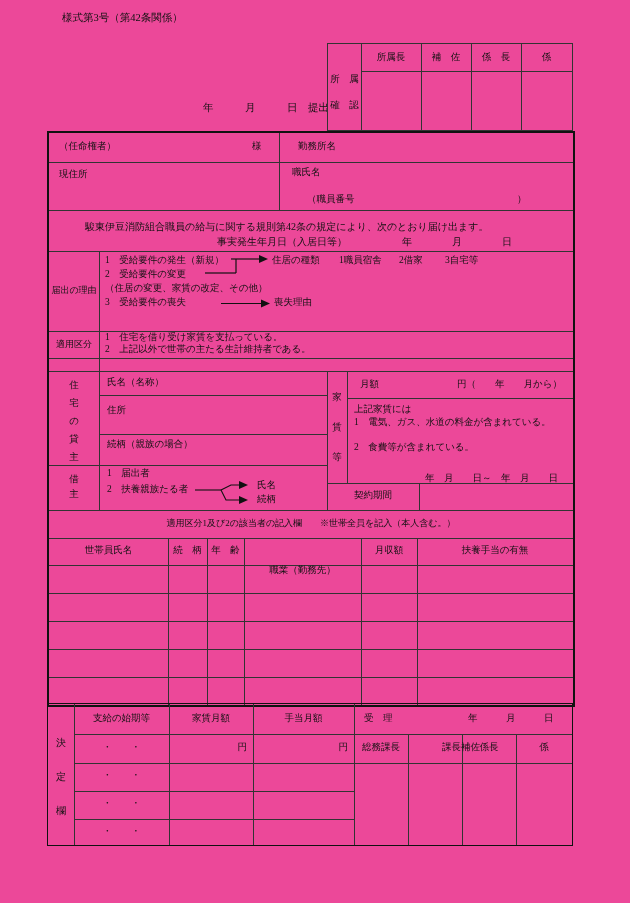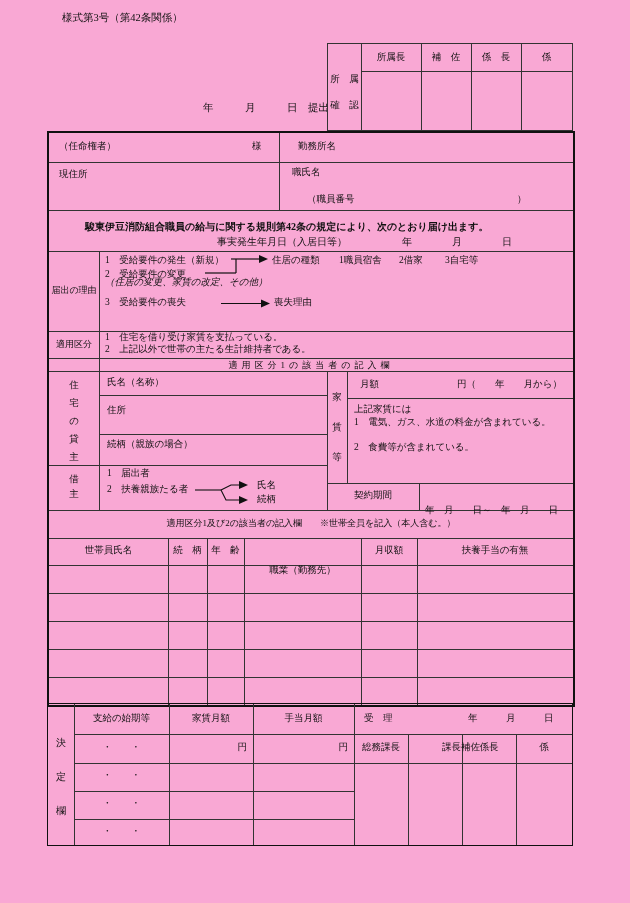--- a/index.html
+++ b/index.html
@@ -1,17 +1,17 @@
 <!DOCTYPE html>
 <html><head>
 <meta charset="utf-8">
 <style>
   html,body{margin:0;padding:0;background:#e8e8e8;}
   #sheet{
-    position:relative;width:630px;height:903px;background:#f9a8d4;
+    position:relative;width:630px;height:903px;background:#ec4899;
     font-family:"Liberation Serif","DejaVu Serif",serif;color:#111;
     overflow:hidden;margin:0 auto;
   }
   .t{position:absolute;white-space:nowrap;font-size:9.5px;line-height:1.2;color:#111;}
   .vt{position:absolute;white-space:pre-line;text-align:center;color:#111;font-size:9.5px;font-family:Liberation Serif, serif;}
   .hl{position:absolute;height:1px;background:#333;}
   .vl{position:absolute;width:1px;background:#333;}
   .box{position:absolute;}
   .ctr{text-align:center;white-space:nowrap;position:absolute;font-size:9.5px;line-height:1.2;}
   .fill{position:absolute;background:transparent;}
@@ -85,52 +85,51 @@
     <div class="fill" style="left:290px;top:2px;width:228px;height:25px;"></div>
 
     <div class="t" style="left:10px;top:36px;">現住所</div>
     <div class="fill" style="left:50px;top:31px;width:175px;height:44px;"></div>
     <div class="t" style="left:243px;top:34px;">職氏名</div>
     <div class="fill" style="left:290px;top:31px;width:228px;height:22px;"></div>
     <div class="t" style="left:258px;top:61px;">（職員番号</div>
     <div class="t" style="left:468px;top:61px;">）</div>
     <div class="fill" style="left:310px;top:58px;width:150px;height:17px;"></div>
 
-    <div class="t" style="left:36px;top:88px;font-size:10px;font-weight:bold;">駿東伊豆消防組合職員の給与に関する規則第42条の規定により、次のとおり届け出ます。</div>
+    <div class="t" style="left:36px;top:88px;font-size:10px;">駿東伊豆消防組合職員の給与に関する規則第42条の規定により、次のとおり届け出ます。</div>
     <div class="t" style="left:168px;top:103px;font-size:10px;">事実発生年月日（入居日等）</div>
     <div class="t" style="left:353px;top:103px;font-size:10px;">年　　　　月　　　　日</div>
     <div class="fill" style="left:330px;top:100px;width:160px;height:16px;"></div>
 
     <div class="ctr" style="left:0;top:152px;width:50px;font-size:9px;">届出の理由</div>
     <div class="t" style="left:56px;top:122px;">1　受給要件の発生（新規）</div>
     <div class="t" style="left:223px;top:122px;">住居の種類</div>
     <div class="t" style="left:290px;top:122px;">1職員宿舎</div>
     <div class="t" style="left:350px;top:122px;">2借家</div>
     <div class="t" style="left:396px;top:122px;">3自宅等</div>
     <div class="t" style="left:56px;top:136px;">2　受給要件の変更</div>
-    <div class="t" style="left:56px;top:144px;font-style:italic;">（住居の変更、家賃の改定、その他）</div>
+    <div class="t" style="left:56px;top:150px;">（住居の変更、家賃の改定、その他）</div>
     <div class="t" style="left:56px;top:164px;">3　受給要件の喪失</div>
     <div class="t" style="left:225px;top:164px;">喪失理由</div>
     <div class="fill" style="left:268px;top:161px;width:240px;height:30px;"></div>
     <svg style="left:140px;top:119px;" width="82" height="28" viewBox="0 0 82 28">
       <line x1="42" y1="7" x2="70" y2="7" stroke="#111" stroke-width="1.2"></line>
       <polygon points="70,3 70,11 79,7" fill="#111"></polygon>
       <line x1="16" y1="21" x2="47" y2="21" stroke="#111" stroke-width="1.2"></line>
       <line x1="47" y1="21" x2="47" y2="7" stroke="#111" stroke-width="1.2"></line>
     </svg>
     <svg style="left:172px;top:164px;" width="50" height="13" viewBox="0 0 50 13">
       <line x1="0" y1="6.5" x2="40" y2="6.5" stroke="#111" stroke-width="1.2"></line>
       <polygon points="40,2.5 40,10.5 49,6.5" fill="#111"></polygon>
     </svg>
 
     <div class="ctr" style="left:0;top:206px;width:50px;font-size:9px;">適用区分</div>
     <div class="t" style="left:56px;top:199px;">1　住宅を借り受け家賃を支払っている。</div>
     <div class="t" style="left:56px;top:211px;">2　上記以外で世帯の主たる生計維持者である。</div>
 
-    <div class="ctr" style="left:0;top:227px;width:524px;font-size:9px;letter-spacing:4px;">適用区分1の該当者の記入欄</div>
 
     <div class="vt" style="left:0;top:243px;width:50px;line-height:18px;">住
 宅
 の
 貸
 主</div>
     <div class="t" style="left:58px;top:244px;">氏名（名称）</div>
     <div class="fill" style="left:130px;top:240px;width:145px;height:20px;"></div>
     <div class="t" style="left:58px;top:272px;">住所</div>
     <div class="fill" style="left:90px;top:264px;width:185px;height:35px;"></div>
@@ -155,21 +154,21 @@
     <div class="t" style="left:208px;top:361px;">続柄</div>
     <svg style="left:146px;top:348px;" width="56" height="24" viewBox="0 0 56 24">
       <line x1="0" y1="9" x2="26" y2="9" stroke="#111" stroke-width="1.1"></line>
       <polyline points="26,9 36,4 44,4" fill="none" stroke="#111" stroke-width="1.1"></polyline>
       <polygon points="44,0 44,8 53,4" fill="#111"></polygon>
       <polyline points="26,9 31,19 44,19" fill="none" stroke="#111" stroke-width="1.1"></polyline>
       <polygon points="44,15 44,23 53,19" fill="#111"></polygon>
     </svg>
 
     <div class="ctr" style="left:278px;top:357px;width:92px;">契約期間</div>
-    <div class="ctr" style="left:370px;top:372px;width:145px;">年　月　　日～　年　月　　日</div>
+    <div class="ctr" style="left:370px;top:340px;width:145px;">年　月　　日～　年　月　　日</div>
     <div class="fill" style="left:370px;top:351px;width:153px;height:25px;"></div>
 
     <div class="ctr" style="left:0;top:385px;width:524px;font-size:9px;">適用区分1及び2の該当者の記入欄　　※世帯全員を記入（本人含む。）</div>
 
     <div class="ctr" style="left:0;top:412px;width:119px;">世帯員氏名</div>
     <div class="ctr" style="left:119px;top:412px;width:39px;">続　柄</div>
     <div class="ctr" style="left:158px;top:412px;width:37px;">年　齢</div>
     <div class="ctr" style="left:195px;top:401px;width:117px;margin-top:31px;">職業（勤務先）</div>
     <div class="ctr" style="left:312px;top:412px;width:56px;">月収額</div>
     <div class="ctr" style="left:368px;top:412px;width:156px;">扶養手当の有無</div>

